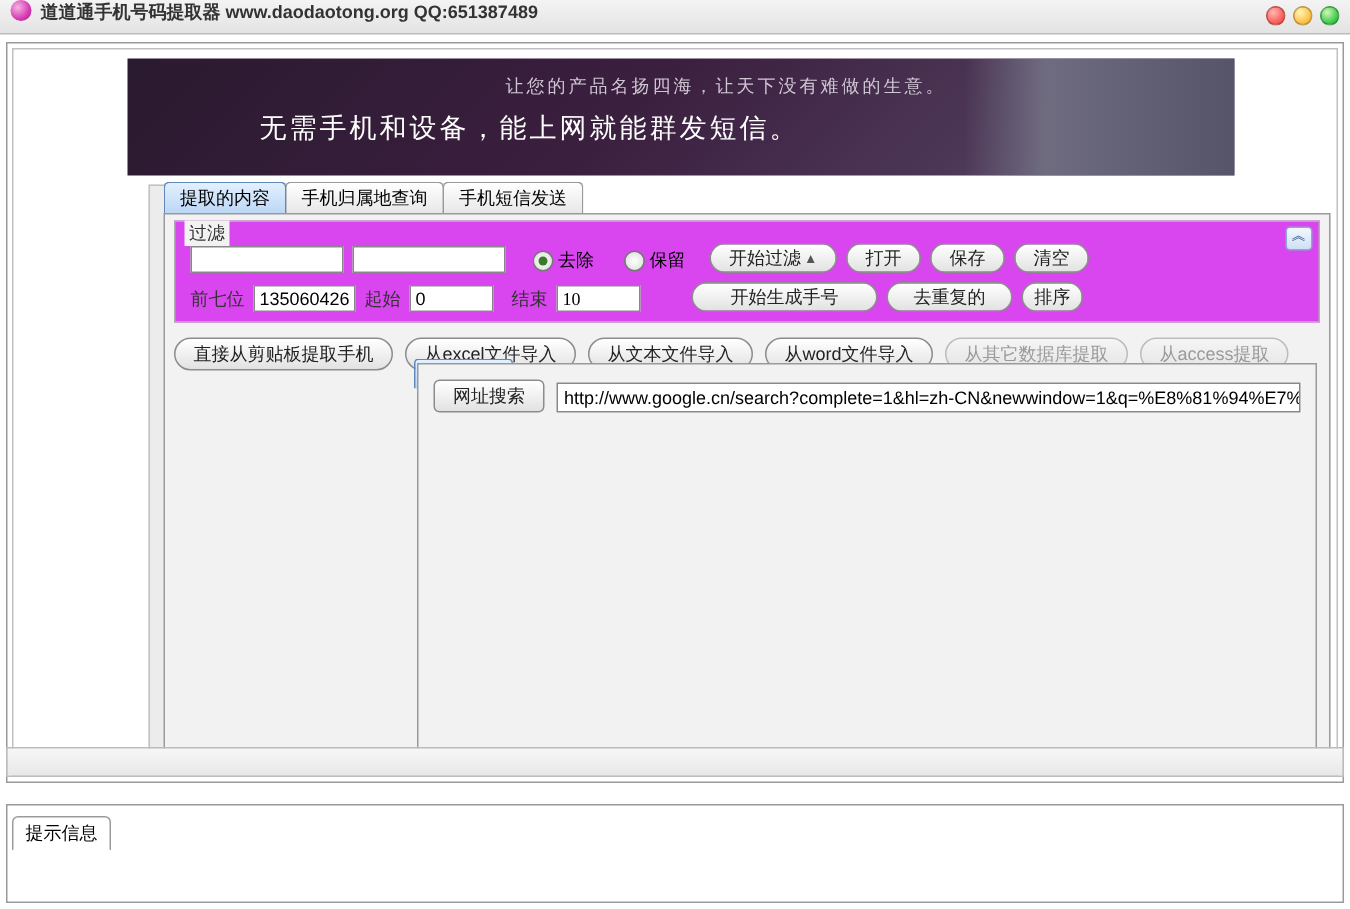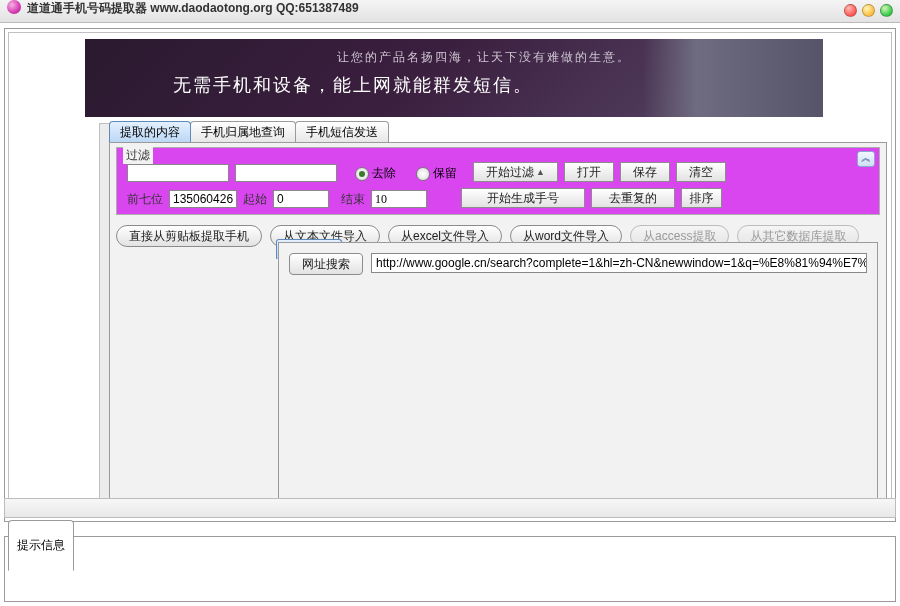--- a/index.html
+++ b/index.html
@@ -31,36 +31,36 @@
 .filter{position:absolute;left:6px;top:4px;right:6px;height:66px;border:1px solid #aeaeae;background:#d946ef}
 .filter .lgd{position:absolute;left:6px;top:-1px;background:#f2f2f2;padding:0 3px;font-size:12px;color:#333}
 .filter .collapse{position:absolute;right:4px;top:3px;width:16px;height:14px;border:1px solid #8aa8d0;border-radius:3px;background:linear-gradient(#f2f7ff,#cfe0f5);text-align:center;font-size:10px;line-height:12px;color:#2a4f86;cursor:pointer}
 .row{position:absolute;display:flex;align-items:flex-end;gap:6px}
 .row1{left:10px;top:14px}
 .row2{left:10px;top:40px}
 input.t{border:1px solid #888;height:18px;font-size:12px;padding:0 3px;box-sizing:border-box;background:#fff}
 .radio{display:inline-flex;align-items:center;gap:3px;font-size:12px}
 .radio .dot{width:12px;height:12px;border:1px solid #777;border-radius:50%;background:radial-gradient(#fff,#d9d9d9);display:inline-flex;align-items:center;justify-content:center}
 .radio .dot.on::after{content:"";width:6px;height:6px;border-radius:50%;background:#3a7b2a}
-.btn{display:inline-flex;align-items:center;justify-content:center;height:20px;padding:0 12px;font-size:12px;color:#222;border:1px solid #8c8c8c;border-radius:0;background:linear-gradient(#ffffff,#e2e2e2);cursor:pointer;box-sizing:border-box;white-space:nowrap}
+.btn{display:inline-flex;align-items:center;justify-content:center;height:20px;padding:0 12px;font-size:12px;color:#222;border:1px solid #8c8c8c;border-radius:10px;background:linear-gradient(#ffffff,#e2e2e2);cursor:pointer;box-sizing:border-box;white-space:nowrap}
 .btn.disabled{color:#9a9a9a;background:linear-gradient(#f5f5f5,#e5e5e5);border-color:#bcbcbc;cursor:default}
 .lbl{font-size:12px;color:#333}
 .tri{font-size:9px;margin-left:2px;color:#555}
 
 .leftcol{position:absolute;left:6px;top:82px;width:148px;display:flex;flex-direction:row;gap:8px}
 .leftcol .btn{width:148px;height:22px;border-radius:11px}
 
 .subtabs{position:absolute;left:166px;top:96px;display:flex}
 .subtab{border:1px solid #5f89b8;border-bottom:none;border-top-left-radius:3px;border-top-right-radius:3px;background:linear-gradient(#e3f0ff,#bcd7f5);padding:2px 8px 0;height:17px;font-size:12px;cursor:pointer}
 .subpane{position:absolute;left:168px;top:99px;right:8px;bottom:8px;border:1px solid #9a9a9a;background:#f2f2f2}
-.subrow{position:absolute;left:10px;top:10px;right:10px;display:flex;align-items:flex-start;gap:8px}
+.subrow{position:absolute;left:10px;top:10px;right:10px;display:flex;align-items:flex-end;gap:8px}
 .urlbox{flex:1;height:20px;border:1px solid #888;background:#fff;font-size:12px;padding:2px 4px;box-sizing:border-box;overflow:hidden;white-space:nowrap}
 
 .statusbar{position:absolute;left:4px;top:498px;right:4px;height:18px;border:1px solid #bcbcbc;background:linear-gradient(#f7f7f7,#e8e8e8)}
-.hinttab{position:absolute;left:8px;top:520px;font-size:12px;background:#fff;border:1px solid #9a9a9a;border-bottom:1px solid #fff;border-top-left-radius:4px;border-top-right-radius:4px;padding:16px 8px;z-index:2}
+.hinttab{position:absolute;left:8px;top:544px;font-size:12px;background:#fff;border:1px solid #9a9a9a;border-bottom:1px solid #fff;border-top-left-radius:4px;border-top-right-radius:4px;padding:2px 8px;z-index:2}
 .hintbox{position:absolute;left:4px;top:536px;right:4px;height:64px;border:1px solid #9a9a9a;background:#fff}
 </style>
 </head>
 <body>
 
 <div class="titlebar">
   <div class="icon"></div>
   <div class="title">道道通手机号码提取器 www.daodaotong.org QQ:651387489</div>
   <div class="macbtns">
     <div class="macbtn mb-cls"></div>
@@ -123,25 +123,25 @@
             <input class="t" style="width: 56px; font-family: Liberation Serif, serif;" value="10">
             <span style="width:22px"></span>
             <span class="btn" style="width:124px">开始生成手号</span>
             <span class="btn" style="width:84px">去重复的</span>
             <span class="btn" style="width:41px">排序</span>
           </div>
         </div>
 
         <div class="leftcol">
           <span class="btn">直接从剪贴板提取手机</span>
+          <span class="btn">从excel文件导入</span>
           <span class="btn">从文本文件导入</span>
-          <span class="btn">从excel文件导入</span>
           <span class="btn">从word文件导入</span>
+          <span class="btn disabled">从其它数据库提取</span>
           <span class="btn disabled">从access提取</span>
-          <span class="btn disabled">从其它数据库提取</span>
         </div>
 
         <div class="subtabs">
           <div class="subtab">网页提取</div>
         </div>
         <div class="subpane">
           <div class="subrow">
             <span class="btn" style="border-radius:4px;height:22px">网址搜索</span>
             <div class="urlbox">http://www.google.cn/search?complete=1&amp;hl=zh-CN&amp;newwindow=1&amp;q=%E8%81%94%E7%B3%BB%E6%89%</div>
           </div>

